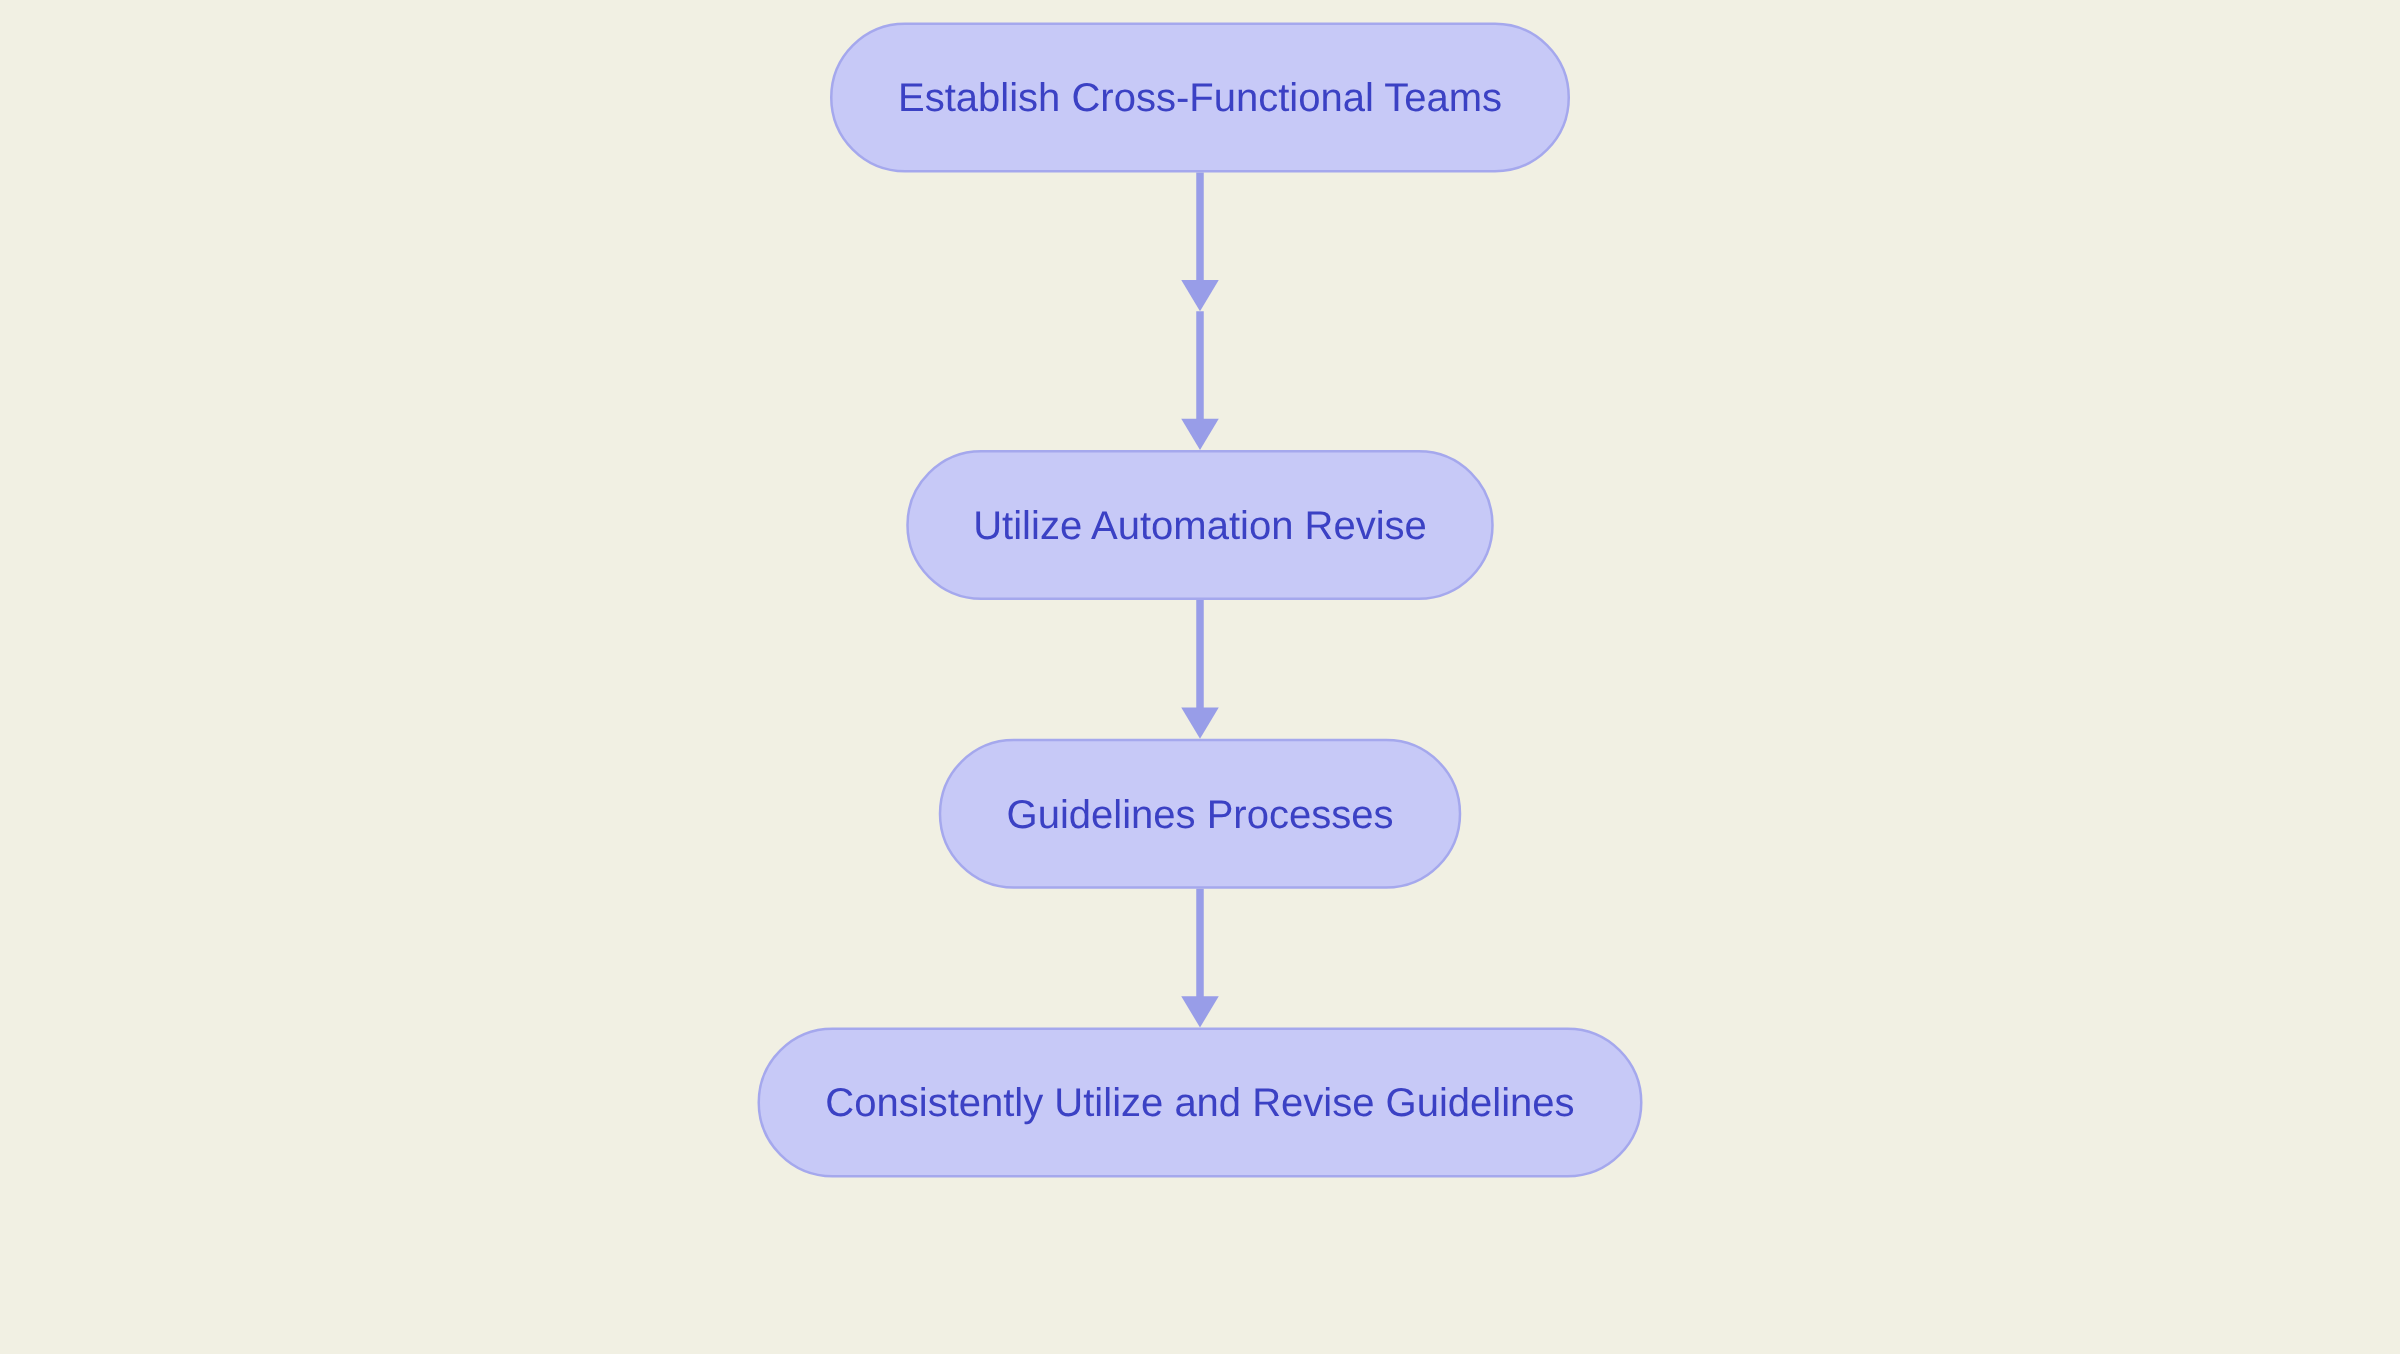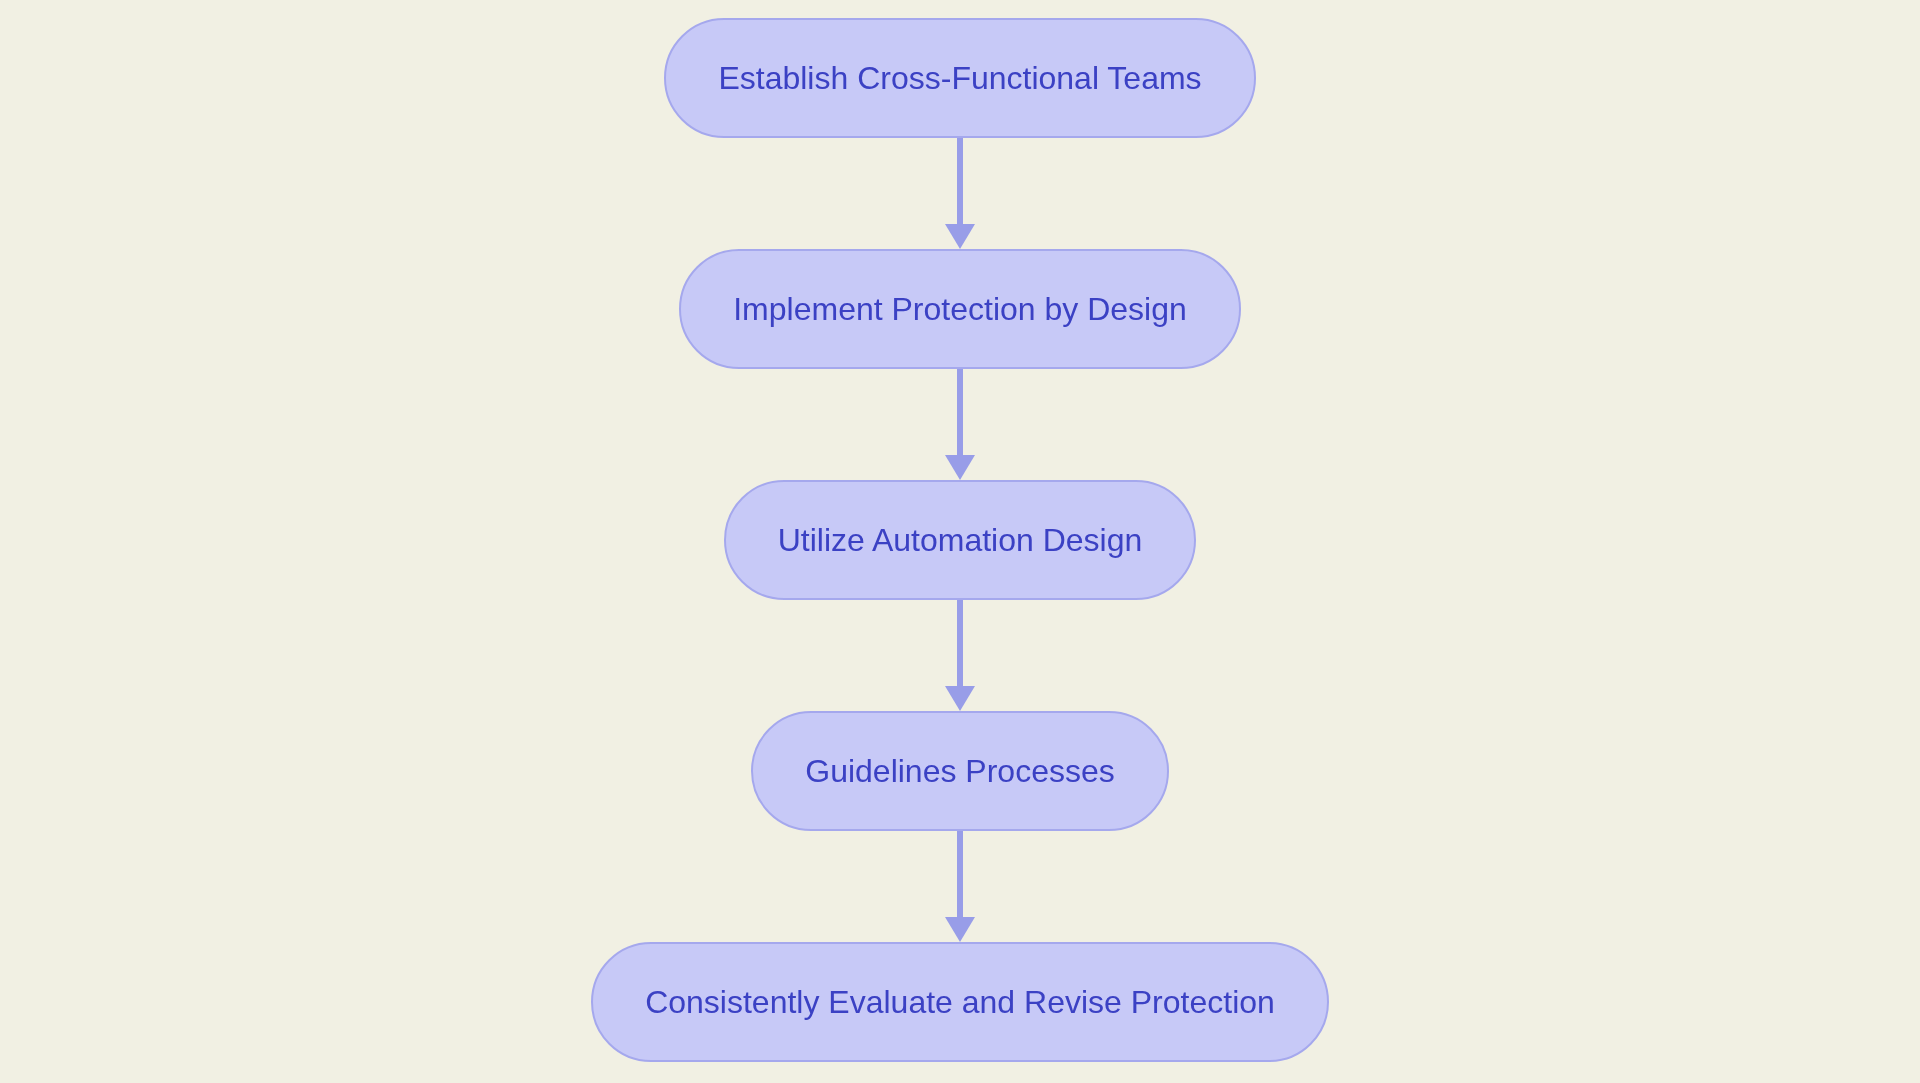--- a/index.html
+++ b/index.html
@@ -68,36 +68,35 @@
 
 <div class="canvas">
 
   <div class="node">Establish Cross-Functional Teams</div>
 
   <div class="arrow">
     <div class="stem"></div>
     <div class="head"></div>
   </div>
 
-  <div class="node">Implement Protection by Design</div>
 
   <div class="arrow">
     <div class="stem"></div>
     <div class="head"></div>
   </div>
 
-  <div class="node">Utilize Automation Design</div>
+  <div class="node">Utilize Automation Revise</div>
 
   <div class="arrow">
     <div class="stem"></div>
     <div class="head"></div>
   </div>
 
   <div class="node">Guidelines Processes</div>
 
   <div class="arrow">
     <div class="stem"></div>
     <div class="head"></div>
   </div>
 
-  <div class="node">Consistently Evaluate and Revise Protection</div>
+  <div class="node">Consistently Utilize and Revise Guidelines</div>
 
 </div>
 
 </body></html>

